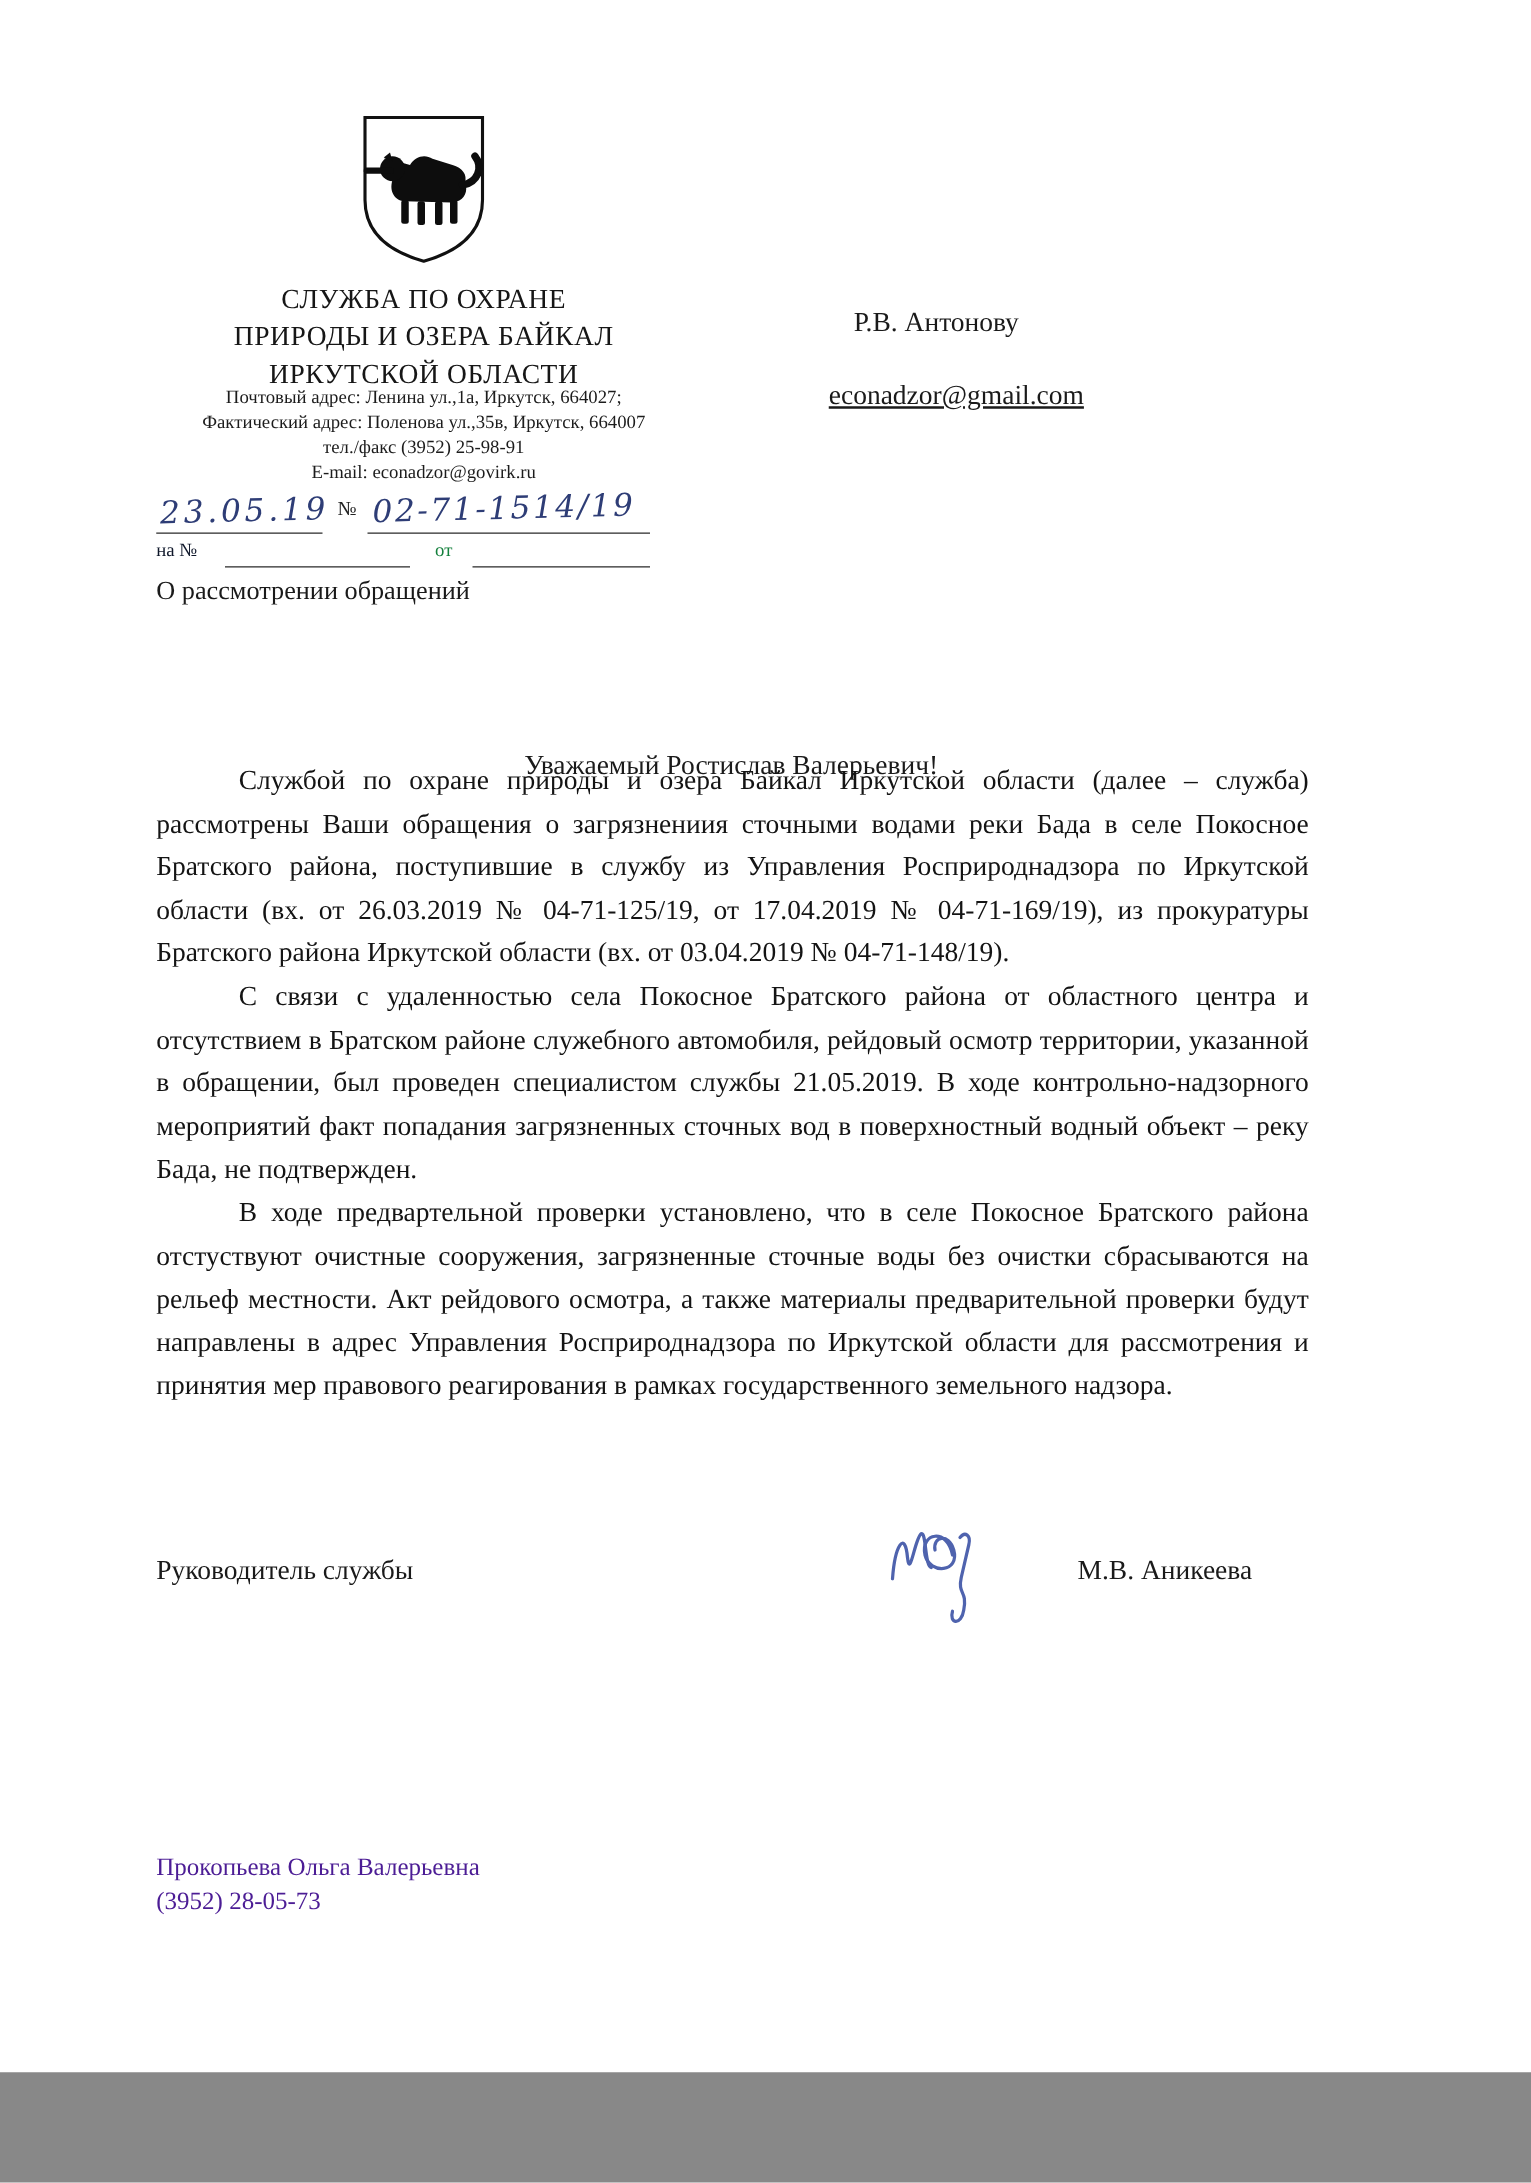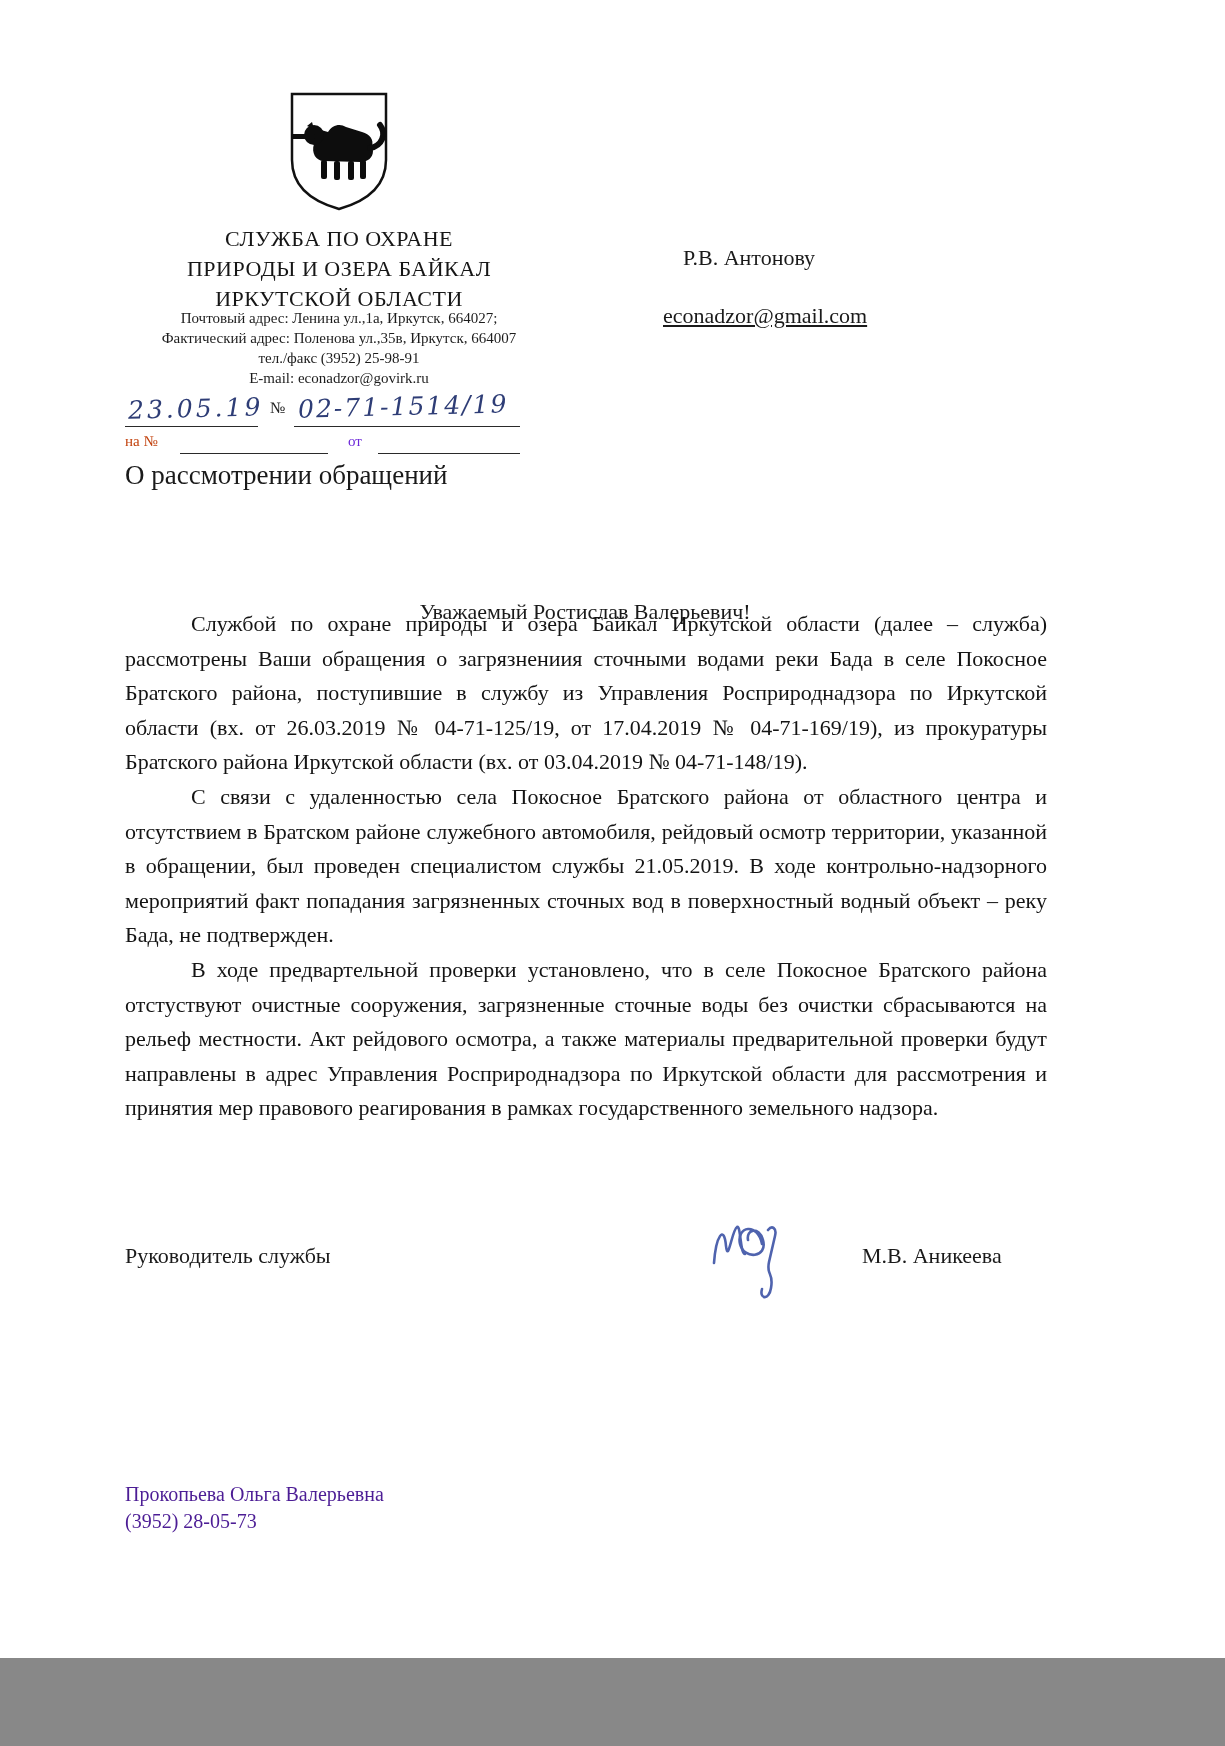--- a/index.html
+++ b/index.html
@@ -49,26 +49,26 @@
     left: 128px; top: 394px; font-size: 25px;
     letter-spacing: 3px; transform: rotate(-1.5deg);
   }
   .ref-line-1 { left: 125px; top: 426px; width: 133px; border-bottom: 1.5px solid #2a2a2a; }
   .ref-no-sign { left: 270px; top: 399px; font-size: 16px; color: #222; }
   .ref-number {
     left: 298px; top: 392px; font-size: 25px;
     letter-spacing: 2px; transform: rotate(-1.5deg);
   }
   .ref-line-2 { left: 294px; top: 426px; width: 226px; border-bottom: 1.5px solid #2a2a2a; }
-  .ref-na-no { left: 125px; top: 433px; font-size: 15px; color: #c2410c; }
+  .ref-na-no { left: 125px; top: 433px; font-size: 15px; color: #0f172a; }
   .ref-line-3 { left: 180px; top: 453px; width: 148px; border-bottom: 1.5px solid #2a2a2a; }
-  .ref-ot { left: 348px; top: 433px; font-size: 15px; color: #6d28d9; }
+  .ref-ot { left: 348px; top: 433px; font-size: 15px; color: #15803d; }
   .ref-line-4 { left: 378px; top: 453px; width: 142px; border-bottom: 1.5px solid #2a2a2a; }
 
-  .subject { left: 125px; top: 460px; font-size: 27px; }
+  .subject { left: 125px; top: 460px; font-size: 21px; }
 
   
   .salutation {
     left: 125px; top: 560px; width: 920px;
     text-align: center; font-size: 22px; margin-top: 39px;
   }
   .body-text {
     left: 125px; top: 607px; width: 922px;
     font-size: 22px; line-height: 34.6px;
     text-align: justify;

